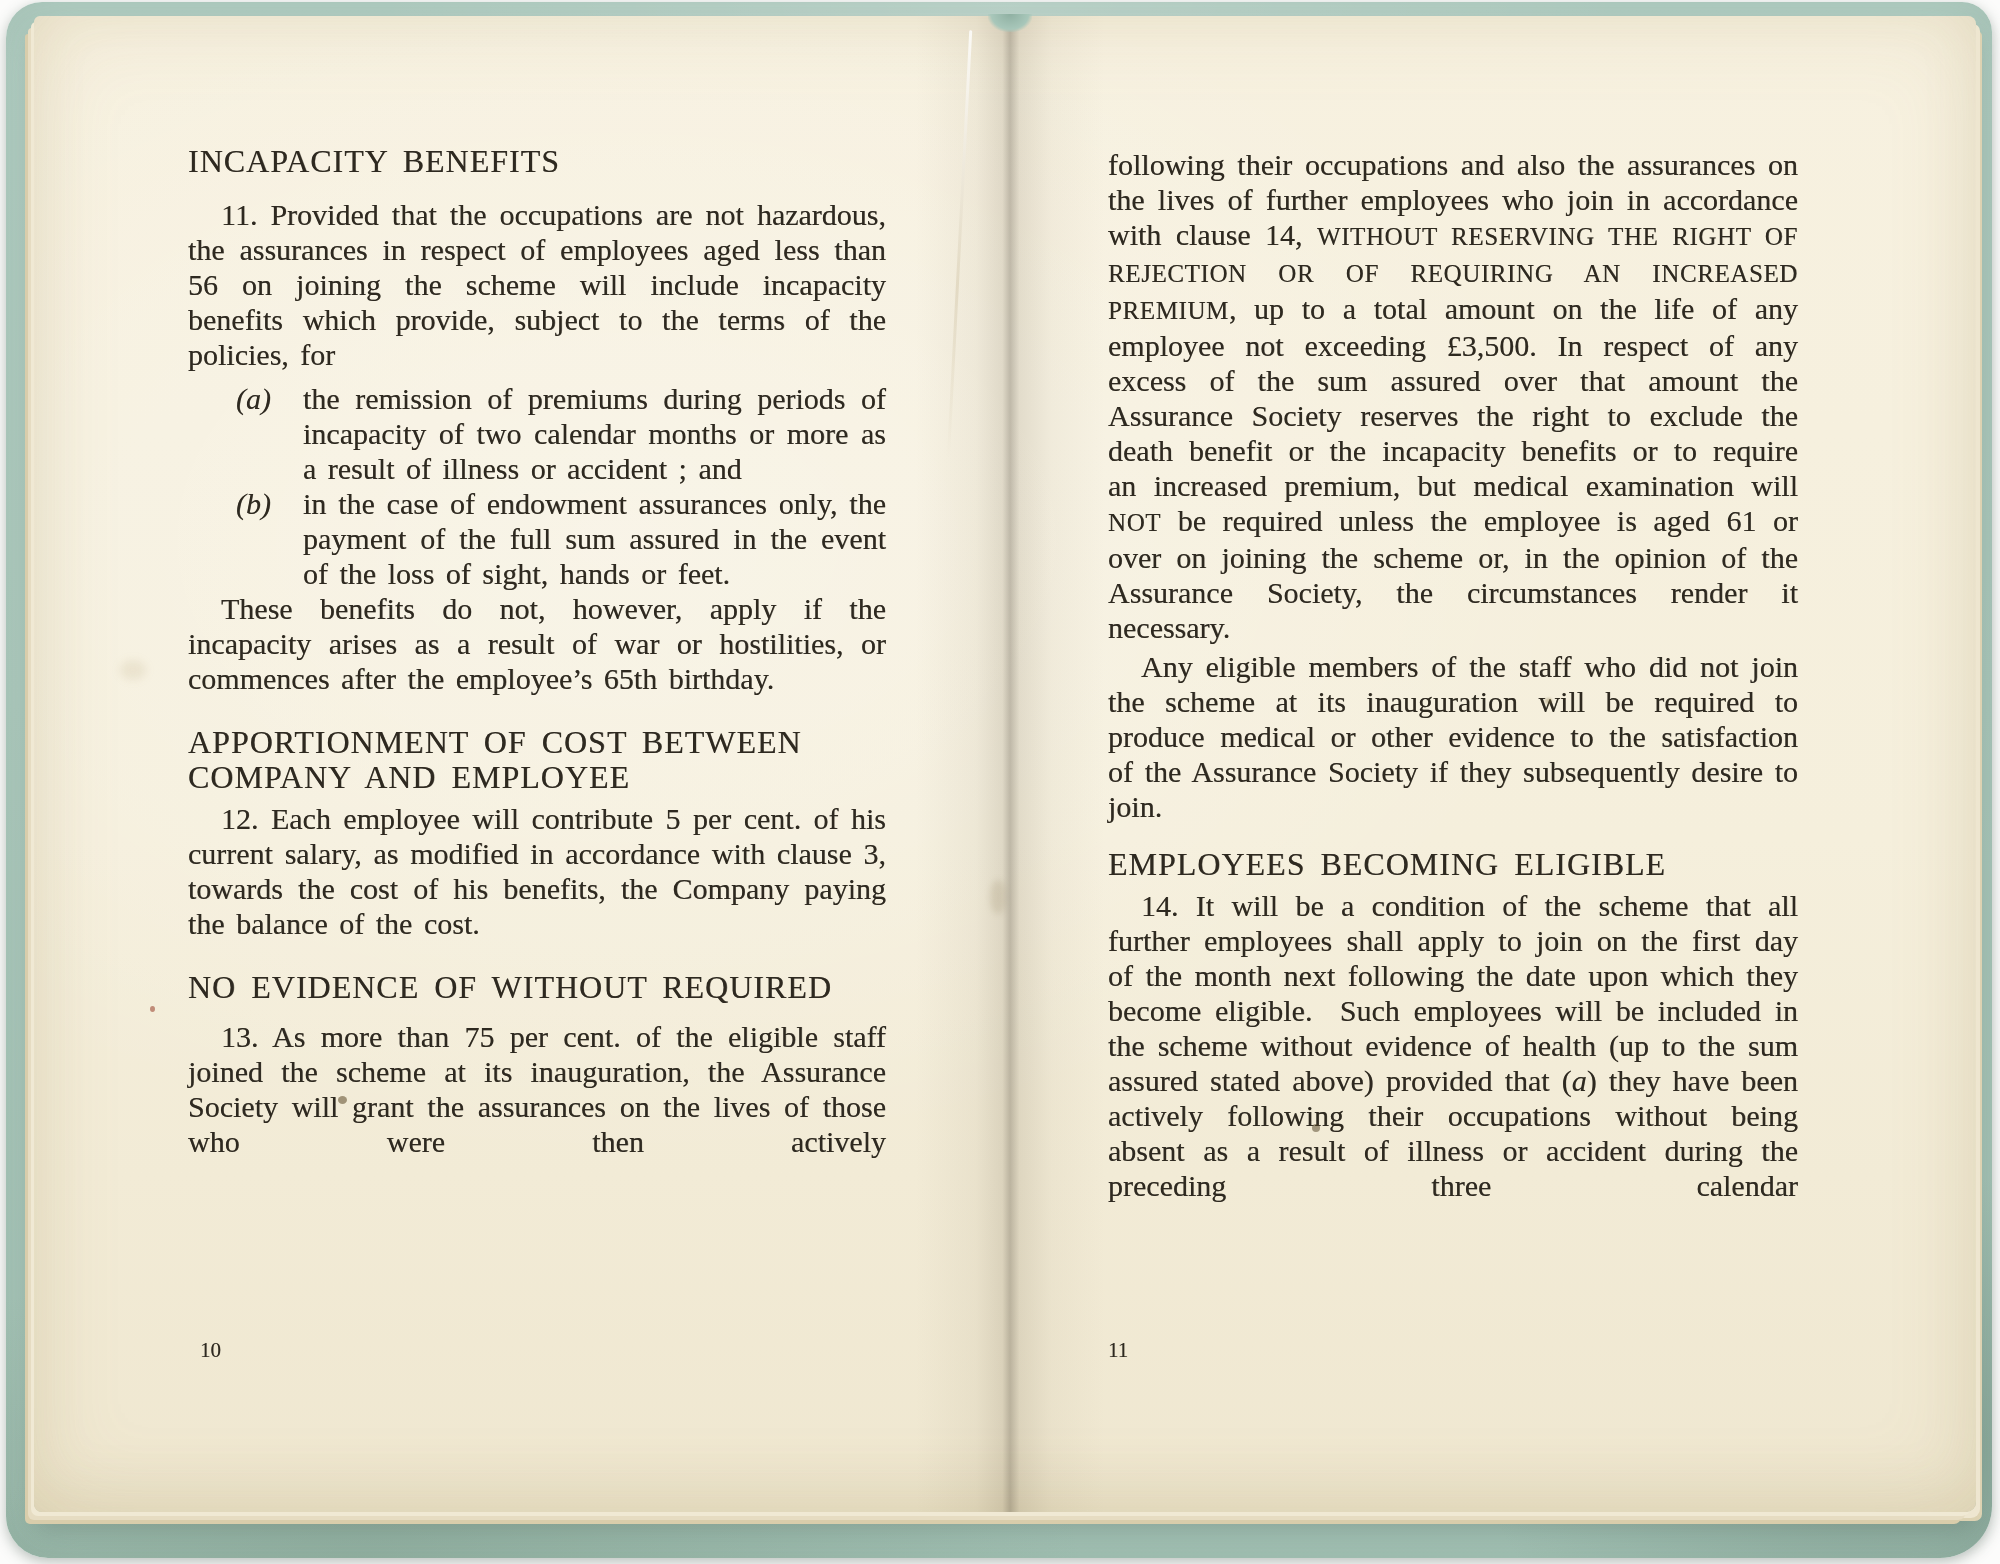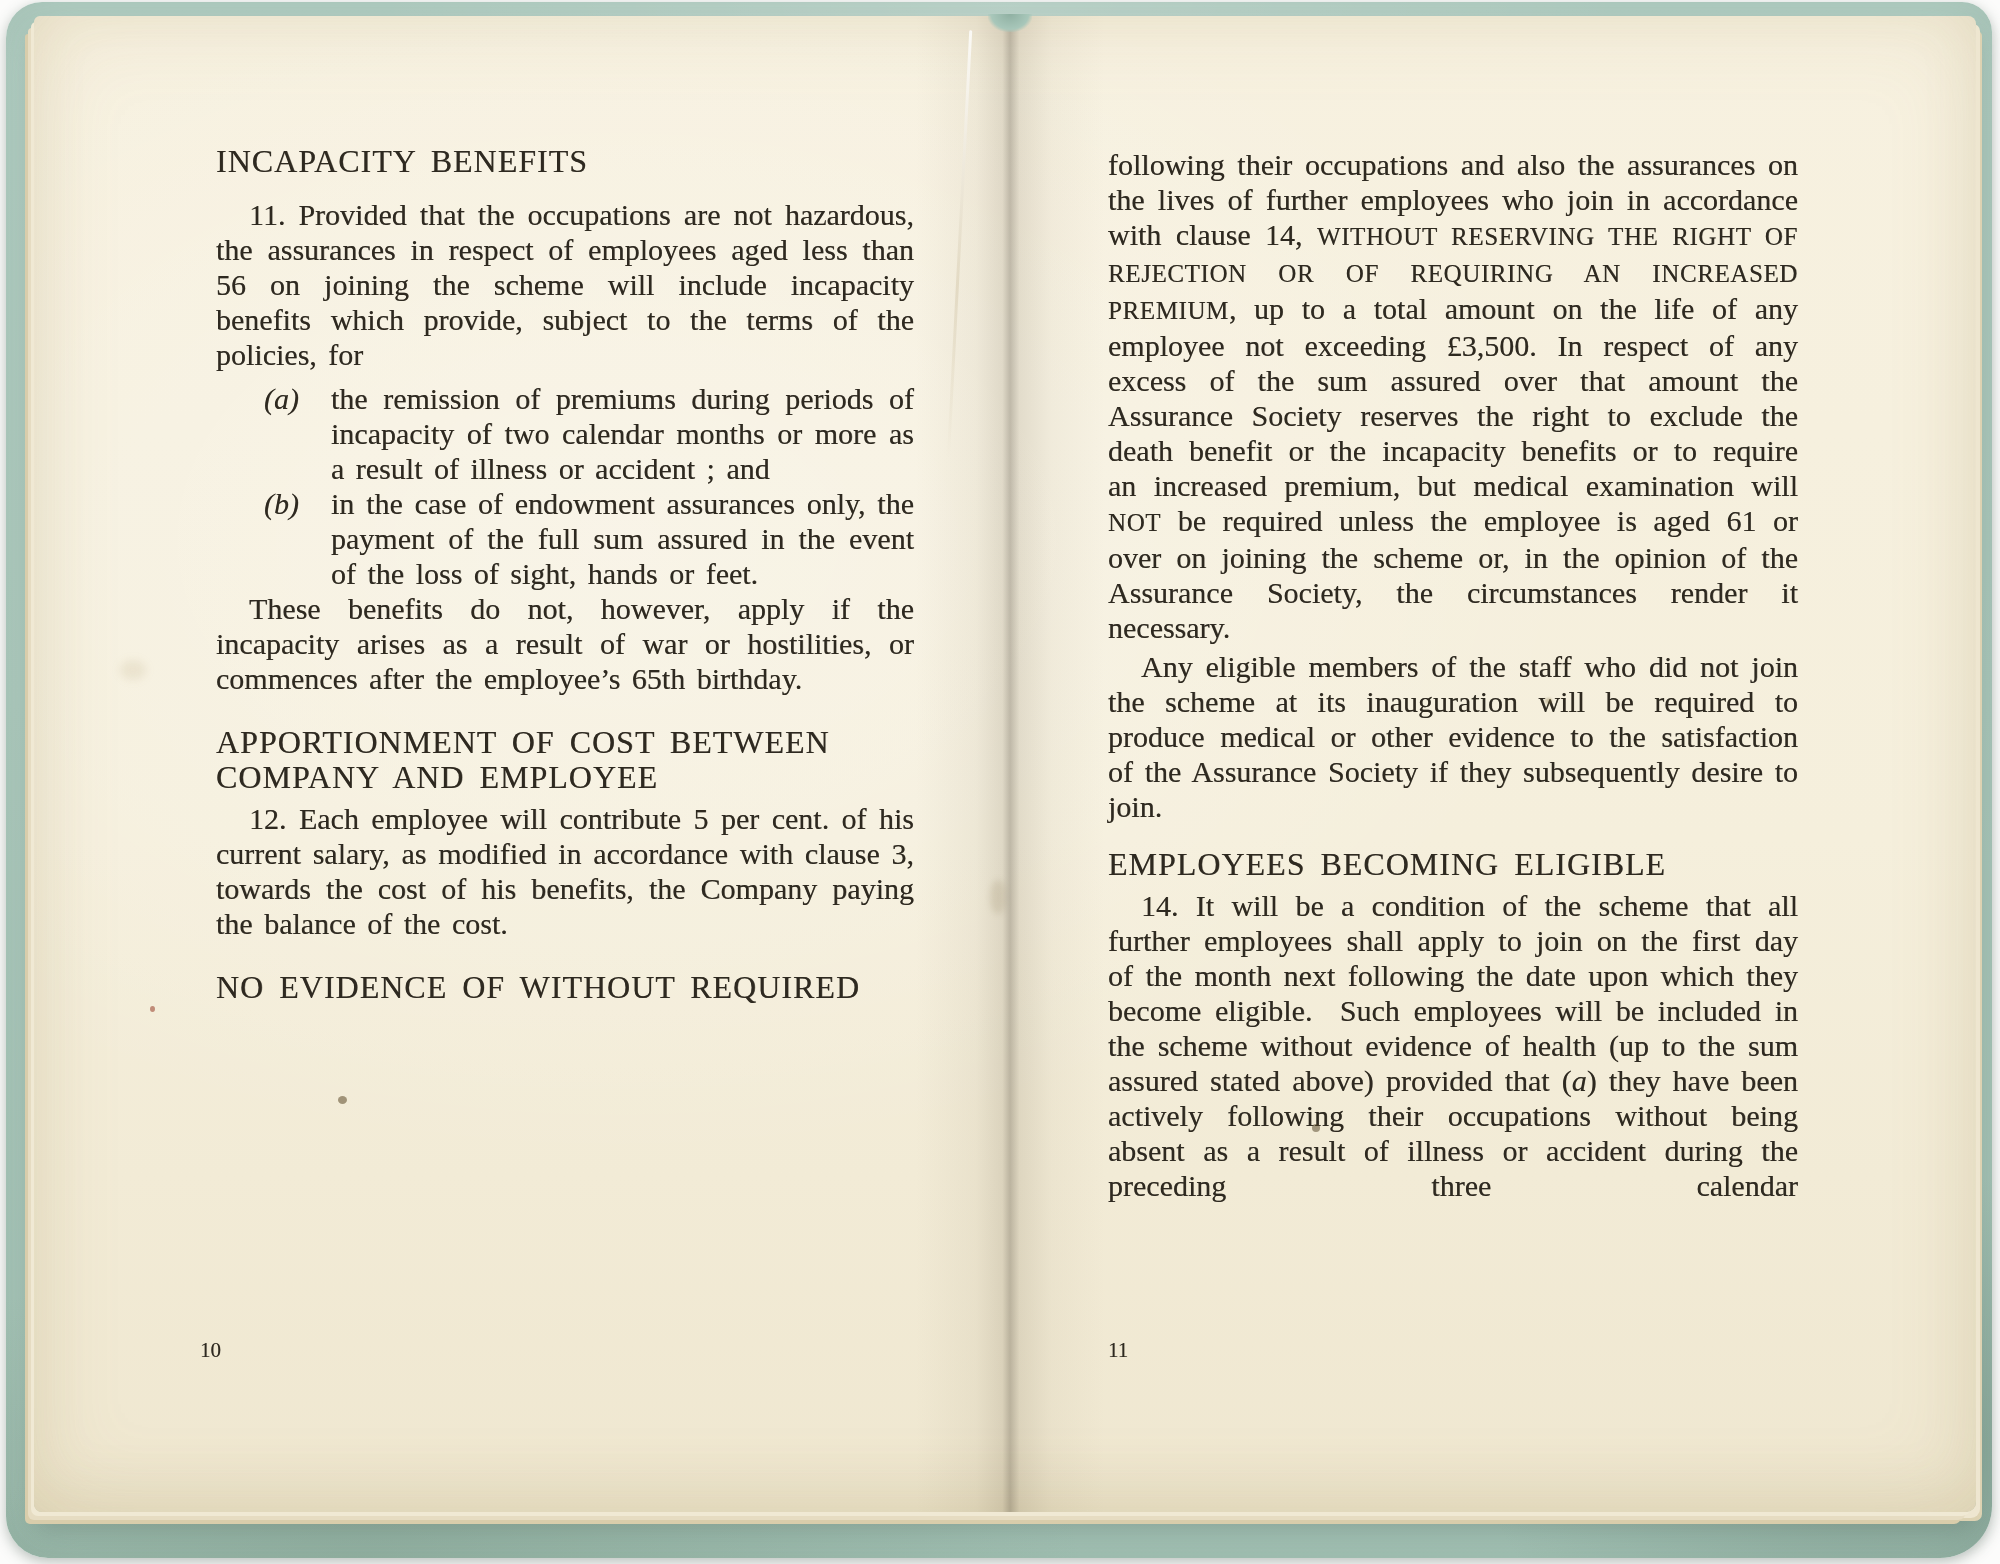--- a/index.html
+++ b/index.html
@@ -73,21 +73,21 @@
   
   .col {
     position: absolute;
     color: var(--ink);
     font-size: 30px;
     line-height: 35px;
     text-align: justify;
     word-spacing: 4px;
     text-shadow: 0.3px 0.3px 0 rgba(46,41,32,0.55);
   }
-  .col-left  { left: 216px; top: 144px; width: 698px; }
+  .col-left  { left: 188px; top: 144px; width: 698px; }
   .col-right { left: 1108px; top: 147px; width: 690px; font-family: Liberation Serif, serif; }
 
   h2 {
     font-size: 32px; line-height: 35px; font-weight: normal;
     letter-spacing: 1px; margin: 29px 0 6px; text-align: left;
     white-space: pre-line; word-spacing: 6px;
   }
   h2.first { margin-top: 0; margin-bottom: 18px; }
   h2.mb-lg { margin-bottom: 14px; }
   h2.rt { margin-top: 23px; }
@@ -146,20 +146,21 @@
     </div>
     <div class="li">
       <span class="marker">(b)</span>
       <span>in the case of endowment assurances only, the payment of the full sum assured in the event of the loss of sight, hands or feet.</span>
     </div>
     <p class="indent">These benefits do not, however, apply if the incapacity arises as a result of war or hostilities, or commences after the employee’s 65th birthday.</p>
     <h2>APPORTIONMENT OF COST BETWEEN
 COMPANY AND EMPLOYEE</h2>
     <p class="indent">12. Each employee will contribute 5 per cent. of his current salary, as modified in accordance with clause 3, towards the cost of his benefits, the Company paying the balance of the cost.</p>
     <h2 class="mb-lg">NO EVIDENCE OF WITHOUT REQUIRED</h2>
+    <p class="indent justify-last">13. As more than 75 per cent. of the eligible staff joined the scheme at its inauguration, the Assurance Society will grant the assurances on the lives of those who were then actively</p>
   </div>
   <div class="pagenum pagenum-left">10</div>
 
   <div class="col col-right">
     <p><span>following their occupations and also the assurances on the lives of further employees who join in accordance with clause 14, </span><span class="seg-smallcaps">WITHOUT RESERVING THE RIGHT OF REJECTION OR OF REQUIRING AN INCREASED PREMIUM</span><span>, up to a total amount on the life of any employee not exceeding £3,500. In respect of any excess of the sum assured over that amount the Assurance Society reserves the right to exclude the death benefit or the incapacity benefits or to require an increased premium, but medical examination will </span><span class="seg-smallcaps">NOT</span><span> be required unless the employee is aged 61 or over on joining the scheme or, in the opinion of the Assurance Society, the circumstances render it necessary.</span></p>
     <p class="indent" style="margin-top:4px">Any eligible members of the staff who did not join the scheme at its inauguration will be required to produce medical or other evidence to the satisfaction of the Assurance Society if they subsequently desire to join.</p>
     <h2 class="rt">EMPLOYEES BECOMING ELIGIBLE</h2>
     <p class="indent justify-last"><span>14. It will be a condition of the scheme that all further employees shall apply to join on the first day of the month next following the date upon which they become eligible.&nbsp; Such employees will be included in the scheme without evidence of health (up to the sum assured stated above) provided that (</span><span class="seg-italic">a</span><span>) they have been actively following their occupations without being absent as a result of illness or accident during the preceding three calendar</span></p>
   </div>
   <div class="pagenum pagenum-right">11</div>

